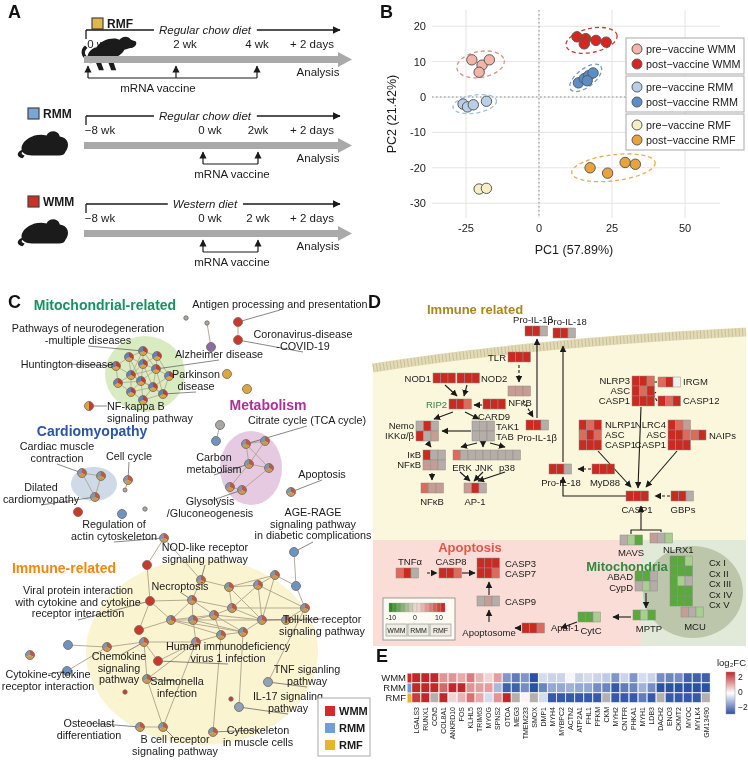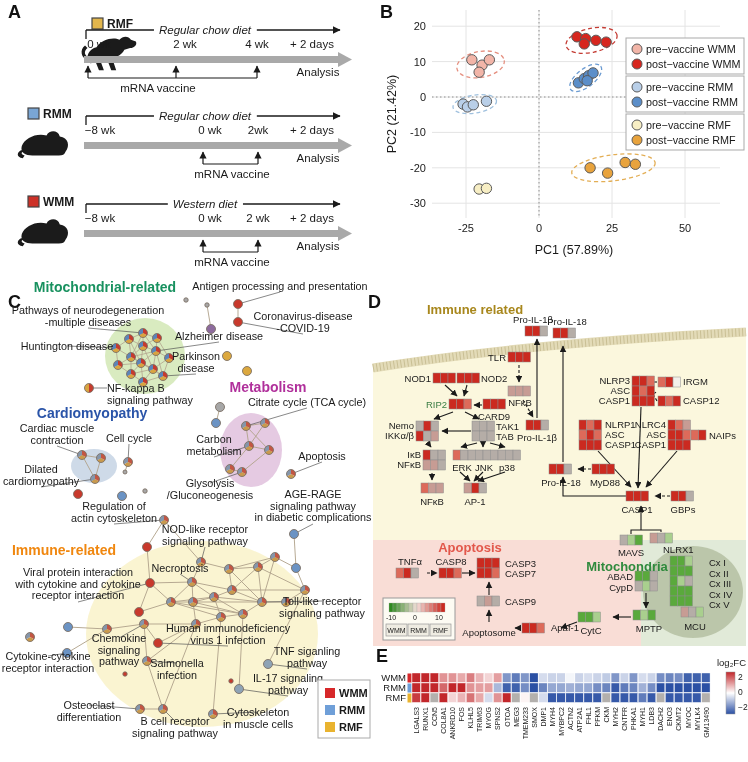--- a/index.html
+++ b/index.html
@@ -166,21 +166,21 @@
         <circle cx="263" cy="87" r="5" fill="#b9cfe8" stroke="#5a5a5a" stroke-width="1"></circle>
         <text x="272" y="91" font-size="10.8" fill="#1a1a1a" text-anchor="start" font-weight="normal" font-style="normal">pre−vaccine RMM</text>
         <circle cx="263" cy="102" r="5" fill="#5b8ec9" stroke="#5a5a5a" stroke-width="1"></circle>
         <text x="272" y="106" font-size="10.8" fill="#1a1a1a" text-anchor="start" font-weight="normal" font-style="normal">post−vaccine RMM</text>
         <rect x="252" y="114" width="118" height="36" fill="#fff" stroke="#a9a9a9" stroke-width="1"></rect>
         <circle cx="263" cy="125" r="5" fill="#f7eec4" stroke="#5a5a5a" stroke-width="1"></circle>
         <text x="272" y="129" font-size="10.8" fill="#1a1a1a" text-anchor="start" font-weight="normal" font-style="normal">pre−vaccine RMF</text>
         <circle cx="263" cy="140" r="5" fill="#e8a33d" stroke="#5a5a5a" stroke-width="1"></circle>
         <text x="272" y="144" font-size="10.8" fill="#1a1a1a" text-anchor="start" font-weight="normal" font-style="normal">post−vaccine RMF</text>
       </svg></div>
-  <div id="pc" class="abs" style="left:0;top:272px;width:374px;height:472px"><svg width="374" height="472">
+  <div id="pc" class="abs" style="left:0;top:290px;width:374px;height:472px"><svg width="374" height="472">
         <ellipse cx="145" cy="84" rx="40" ry="38" fill="#cfe6b0" opacity="0.8"></ellipse>
         <ellipse cx="94" cy="194" rx="23" ry="17" fill="#c6d4e4" opacity="0.85"></ellipse>
         <ellipse cx="251" cy="178" rx="31" ry="37" fill="#dcb8d8" opacity="0.75"></ellipse>
         <ellipse cx="202" cy="362" rx="116" ry="93" fill="#faf3cf" opacity="0.95"></ellipse>
         <line x1="143" y1="61" x2="129" y2="67" stroke="#b3a58e" stroke-width="0.9" opacity="0.9"></line>
         <line x1="143" y1="61" x2="157" y2="66" stroke="#b3a58e" stroke-width="0.9" opacity="0.9"></line>
         <line x1="143" y1="61" x2="143" y2="74" stroke="#b3a58e" stroke-width="0.9" opacity="0.9"></line>
         <line x1="143" y1="61" x2="131" y2="85" stroke="#b3a58e" stroke-width="0.9" opacity="0.9"></line>
         <line x1="143" y1="61" x2="156" y2="79" stroke="#b3a58e" stroke-width="0.9" opacity="0.9"></line>
         <line x1="129" y1="67" x2="116" y2="76" stroke="#b3a58e" stroke-width="0.9" opacity="0.9"></line>

